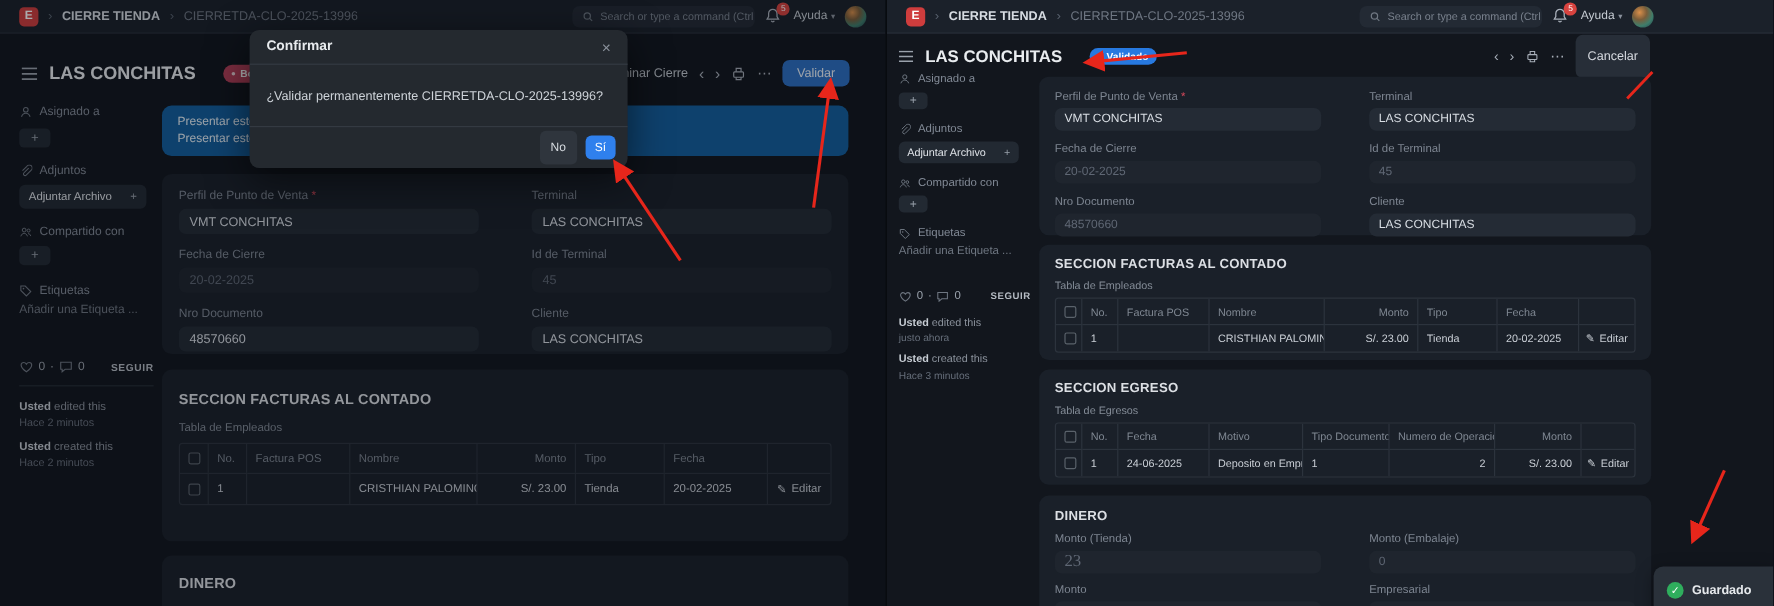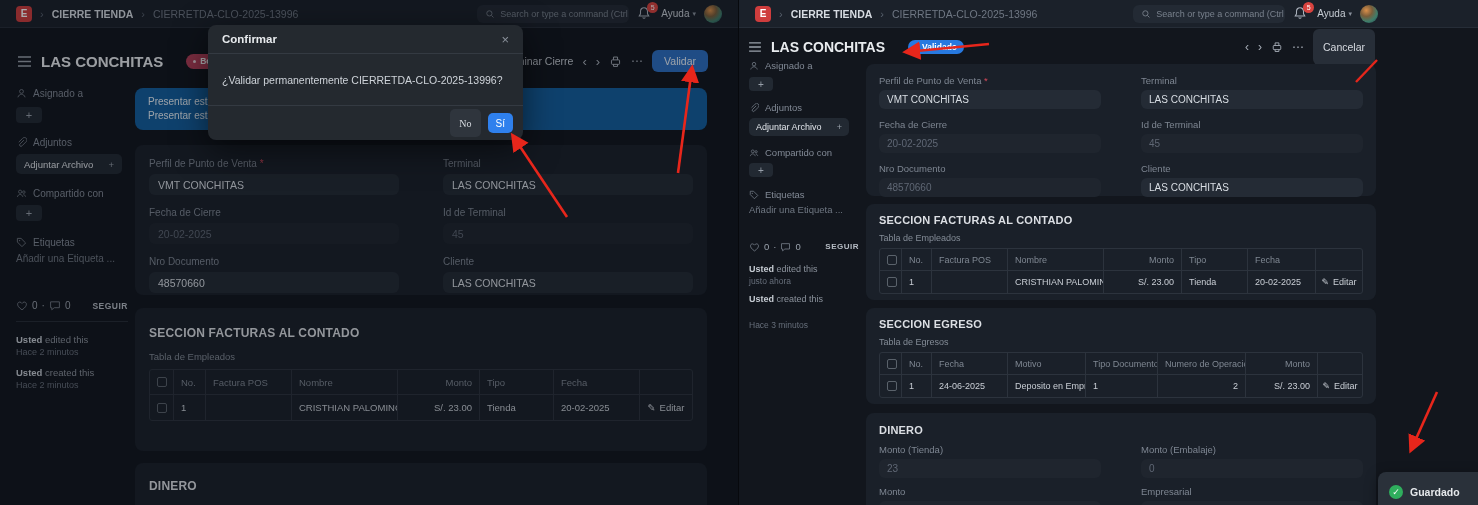--- a/index.html
+++ b/index.html
@@ -77,21 +77,21 @@
   .editcell{color:#aeb5bd;gap:4px;justify-content:center;}
 
   
   .overlay{position:absolute;inset:0;background:rgba(6,9,14,.34);z-index:30;}
   .modal{position:absolute;left:208px;top:25px;width:315px;height:115px;background:#24292f;border-radius:8px;z-index:40;box-shadow:0 10px 34px rgba(0,0,0,.55);display:flex;flex-direction:column;}
   .mhead{height:29px;display:flex;align-items:center;padding:0 14px;border-bottom:1px solid #343a42;}
   .mtitle{color:#e8ebee;font-size:11.5px;font-weight:bold;}
   .mclose{margin-left:auto;color:#8b929c;font-size:13px;}
   .mbody{flex:1;display:flex;align-items:center;padding:0 14px;border-bottom:1px solid #343a42;color:#ced3d9;font-size:10.5px;}
   .mfoot{height:34px;display:flex;align-items:center;justify-content:flex-end;gap:7px;padding:0 10px;}
-  .btn-no{background:#2f353d;color:#d7dbe0;height:28px;padding:0 9px;border-radius:5px;font-size:10px;display:flex;align-items:center;font-family:Liberation Serif, serif;}
+  .btn-no{background:#2f353d;color:#d7dbe0;height:28px;padding:0 9px;border-radius:5px;font-size:10px;display:flex;align-items:center;}
   .btn-yes{background:#2f80ed;color:#fff;height:20px;padding:0 8px;border-radius:5px;font-size:10px;display:flex;align-items:center;}
 
   
   .toast{position:absolute;right:0;top:472px;width:100px;height:40px;background:#2a313a;border-radius:8px 0 0 8px;box-shadow:0 4px 14px rgba(0,0,0,.4);display:flex;align-items:center;gap:7px;padding-left:11px;}
   .tcheck{width:14px;height:14px;border-radius:50%;background:#2fae5d;color:#fff;font-size:9px;display:flex;align-items:center;justify-content:center;flex:none;}
   .tlabel{color:#e6e9ec;font-size:10.5px;font-weight:bold;}
 
   .arrows{position:absolute;inset:0;z-index:50;pointer-events:none;}
   svg.icon{display:block;}
 </style>
@@ -421,21 +421,21 @@
             <svg class="icon" width="11" height="10" viewBox="0 0 16 15">
               <path d="M2 2.5h12v8H7l-3.4 2.8v-2.8H2z" fill="none" stroke="currentColor" stroke-width="1.3"></path>
             </svg>
           </span>
         <span>0</span>
         <span class="sfollow" style="font-size:8px;">SEGUIR</span>
       </div>
       <div class="saudit-1" style="font-size:9px;margin-top:12px;"><b>Usted</b> <span>edited this</span></div>
       <div class="saudit-2" style="font-size:8.5px;margin-top:2px;">justo ahora</div>
       <div class="saudit-1" style="font-size:9px;margin-top:8px;"><b>Usted</b> <span>created this</span></div>
-      <div class="saudit-2" style="font-size:8.5px;margin-top:16px;">Hace 3 minutos</div>
+      <div class="saudit-2" style="font-size:8.5px;margin-top:4px;">Hace 3 minutos</div>
     </div>
 
     <div class="main" style="left:127px;top:64px;width:510px;">
 
       <div class="card" style="height:132px;padding:11px 13px;">
         <div class="frow" style="column-gap:40px;row-gap:10px;">
           <div>
             <div class="flabel" style="font-size:9.5px;margin-bottom:4px;"><span>Perfil de Punto de Venta</span> <span class="fstar">*</span></div>
             <div class="finput" style="height:19px;font-size:10px;padding:0 8px;">VMT CONCHITAS</div>
           </div>
@@ -528,21 +528,21 @@
               </div>
           </div>
         </div>
       </div>
 
       <div class="card" style="margin-top:9px;height:130px;padding:11px 13px;">
         <div class="sectitle" style="font-size:11px;">DINERO</div>
         <div class="frow" style="column-gap:40px;row-gap:8px;margin-top:8px;">
           <div>
             <div class="flabel" style="font-size:9.5px;margin-bottom:4px;">Monto (Tienda)</div>
-            <div class="finput dim" style="height:19px;font-size:10px;padding:0 8px;">23</div>
+            <div class="finput dim" style="height:19px;font-size:14px;padding:0 8px;font-family:Liberation Serif, serif;">23</div>
           </div>
           <div>
             <div class="flabel" style="font-size:9.5px;margin-bottom:4px;">Monto (Embalaje)</div>
             <div class="finput dim" style="height:19px;font-size:10px;padding:0 8px;">0</div>
           </div>
           <div>
             <div class="flabel" style="font-size:9.5px;margin-bottom:4px;">Monto</div>
             <div class="finput dim" style="height:19px;font-size:10px;padding:0 8px;">23</div>
           </div>
           <div>

